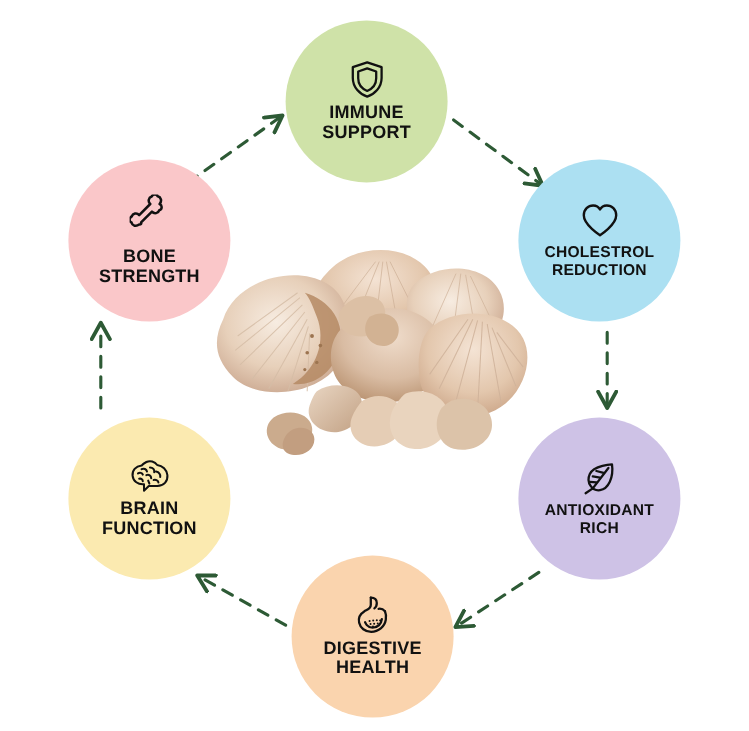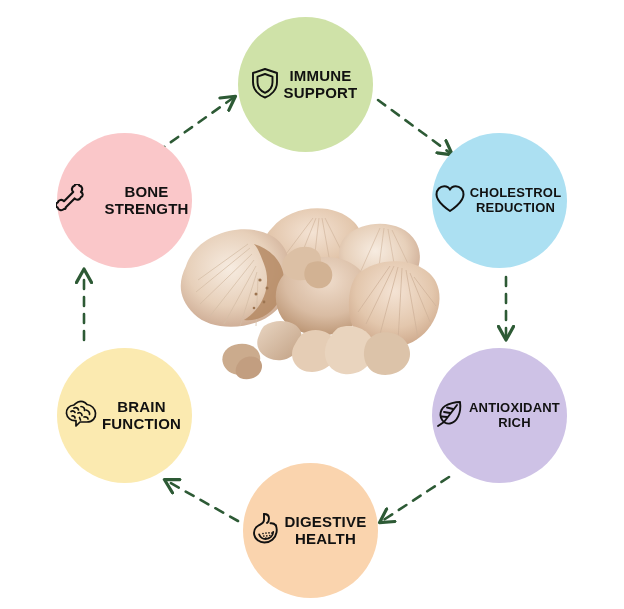--- a/index.html
+++ b/index.html
@@ -24,21 +24,21 @@
     left: 0;
     top: 0;
     width: 624px;
     height: 609px;
     pointer-events: none;
   }
   .node {
     position: absolute;
     border-radius: 50%;
     display: flex;
-    flex-direction: row;
+    flex-direction: column;
     align-items: center;
     justify-content: center;
     box-sizing: border-box;
     text-align: center;
   }
   .node-icon {
     display: block;
     line-height: 0;
     margin-bottom: 4px;
   }

